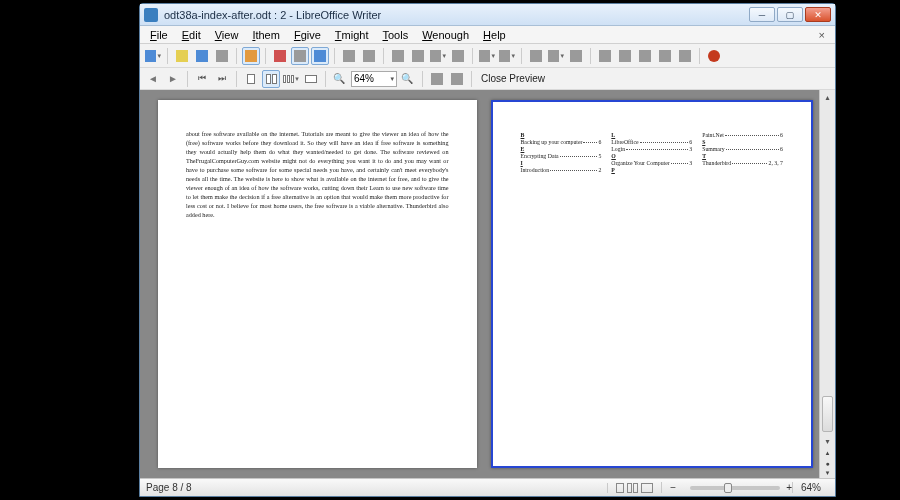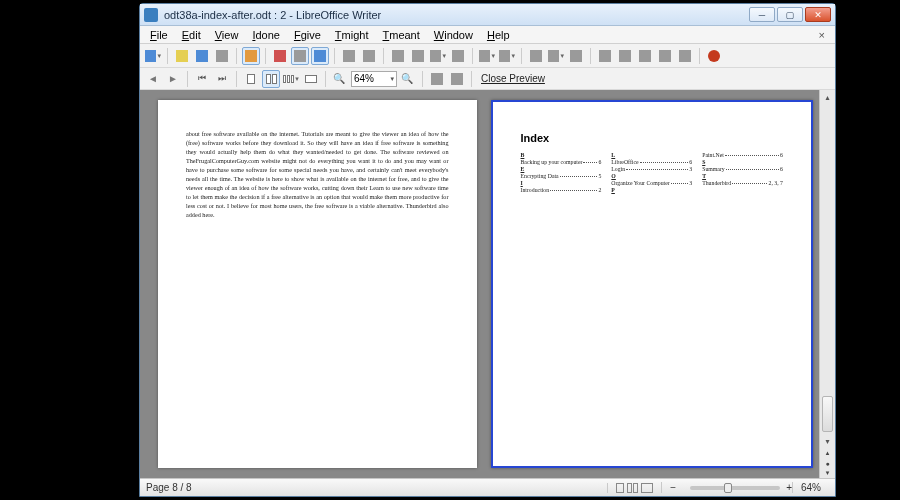--- a/index.html
+++ b/index.html
@@ -24,21 +24,21 @@
   .menubar .mi u { text-decoration: underline; }
   .menubar .closex { margin-left:auto; padding:0 6px; color:#555; cursor:pointer;}
   .toolbar { height:24px; background:#f2f2f2; border-bottom:1px solid #d9d9d9; display:flex; align-items:center; padding:0 4px; gap:2px;}
   .toolbar2 { height:22px; background:#f2f2f2; border-bottom:1px solid #d9d9d9; display:flex; align-items:center; padding:0 4px; gap:2px;}
   .tb { width:18px; height:18px; border:1px solid transparent; border-radius:2px; display:flex; align-items:center; justify-content:center; cursor:pointer;}
   .tb .ico { width:12px; height:12px; }
   .tb.drop::after { content:"▾"; font-size:7px; color:#666; margin-left:1px;}
   .sep { width:1px; height:16px; background:#ccc; margin:0 3px;}
   .zoom-combo { width:46px; height:16px; border:1px solid #aaa; background:#fff; display:flex; align-items:center; padding:0 2px; font-size:10px; justify-content:space-between; cursor:pointer;}
   .zoom-combo .dd { font-size:7px; color:#555;}
-  .label { font-size:10px; color:#222; padding:0 4px;text-decoration:underline;}
+  .label { font-size:10px; color:#222; padding:0 4px;}
   .page-view { flex:1; background:#888; position:relative; overflow:hidden; display:flex; gap:14px; padding:10px 22px 10px 18px;}
   .page { background:#fff; flex:1; box-shadow:0 0 3px rgba(0,0,0,.4); position:relative;}
   .page.right { border:2px solid #2646d3;}
   .page .inner { position:absolute; left:28px; right:28px; top:30px;}
   .body-text { font-family:"Times New Roman",serif; font-size:6.2px; line-height:1.45; color:#222; text-align:justify;}
   .index-title { font-weight:bold; font-size:11px; margin-bottom:8px;}
   .index-cols { display:flex; gap:10px; font-family:"Times New Roman",serif; font-size:5.8px; color:#222;}
   .index-col { flex:1; display:flex; flex-direction:column; gap:1px;}
   .idx-head { font-weight:bold; text-decoration:underline; font-size:5.8px;}
   .idx-row { display:flex; white-space:nowrap;}
@@ -72,25 +72,25 @@
       <div class="winbtn">─</div>
       <div class="winbtn">▢</div>
       <div class="winbtn close">✕</div>
     </div>
   </div>
 
   <div class="menubar">
     <div class="mi"><u>F</u><span>ile</span></div>
     <div class="mi"><u>E</u><span>dit</span></div>
     <div class="mi"><u>V</u><span>iew</span></div>
-    <div class="mi"><u>I</u><span>done</span></div>
+    <div class="mi"><u>I</u><span>them</span></div>
     <div class="mi"><u>F</u><span>give</span></div>
     <div class="mi"><u>T</u><span>might</span></div>
-    <div class="mi"><u>T</u><span>meant</span></div>
-    <div class="mi"><u>W</u><span>indow</span></div>
+    <div class="mi"><u>T</u><span>ools</span></div>
+    <div class="mi"><u>W</u><span>enough</span></div>
     <div class="mi"><u>H</u><span>elp</span></div>
     <div class="closex">×</div>
   </div>
 
   <div class="toolbar">
     <div class="tb drop">
           <div class="ico c-blue"></div>
         </div>
     <div class="sep"></div>
     <div class="tb">
@@ -232,21 +232,20 @@
   </div>
 
   <div class="page-view">
     <div class="page">
       <div class="inner">
         <div class="body-text">about free software available on the internet. Tutorials are meant to give the viewer an idea of how the (free) software works before they download it. So they will have an idea if free software is something they would actually help them do what they wanted/needed to get done. The software reviewed on TheFrugalComputerGuy.com website might not do everything you want it to do and you may want or have to purchase some software for some special needs you have, and certainly can't meet everybody's needs all the time. The website is here to show what is available on the internet for free, and to give the viewer enough of an idea of how the software works, cutting down their Learn to use new software time to let them make the decision if a free alternative is an option that would make them more productive for less cost or not. I believe for most home users, the free software is a viable alternative. Thunderbird also added here.</div>
       </div>
     </div>
     <div class="page right">
       <div class="inner">
-        <div class="index-title">Index</div>
         <div class="index-cols" id="index-cols">
               <div class="index-col">
                 <div class="idx-head">B</div>
                 <div class="idx-row">
                   <span class="t">Backing up your computer</span>
                   <span class="dots"></span>
                   <span class="p">6</span>
                 </div>
                 <div class="idx-head">E</div>
                 <div class="idx-row">

